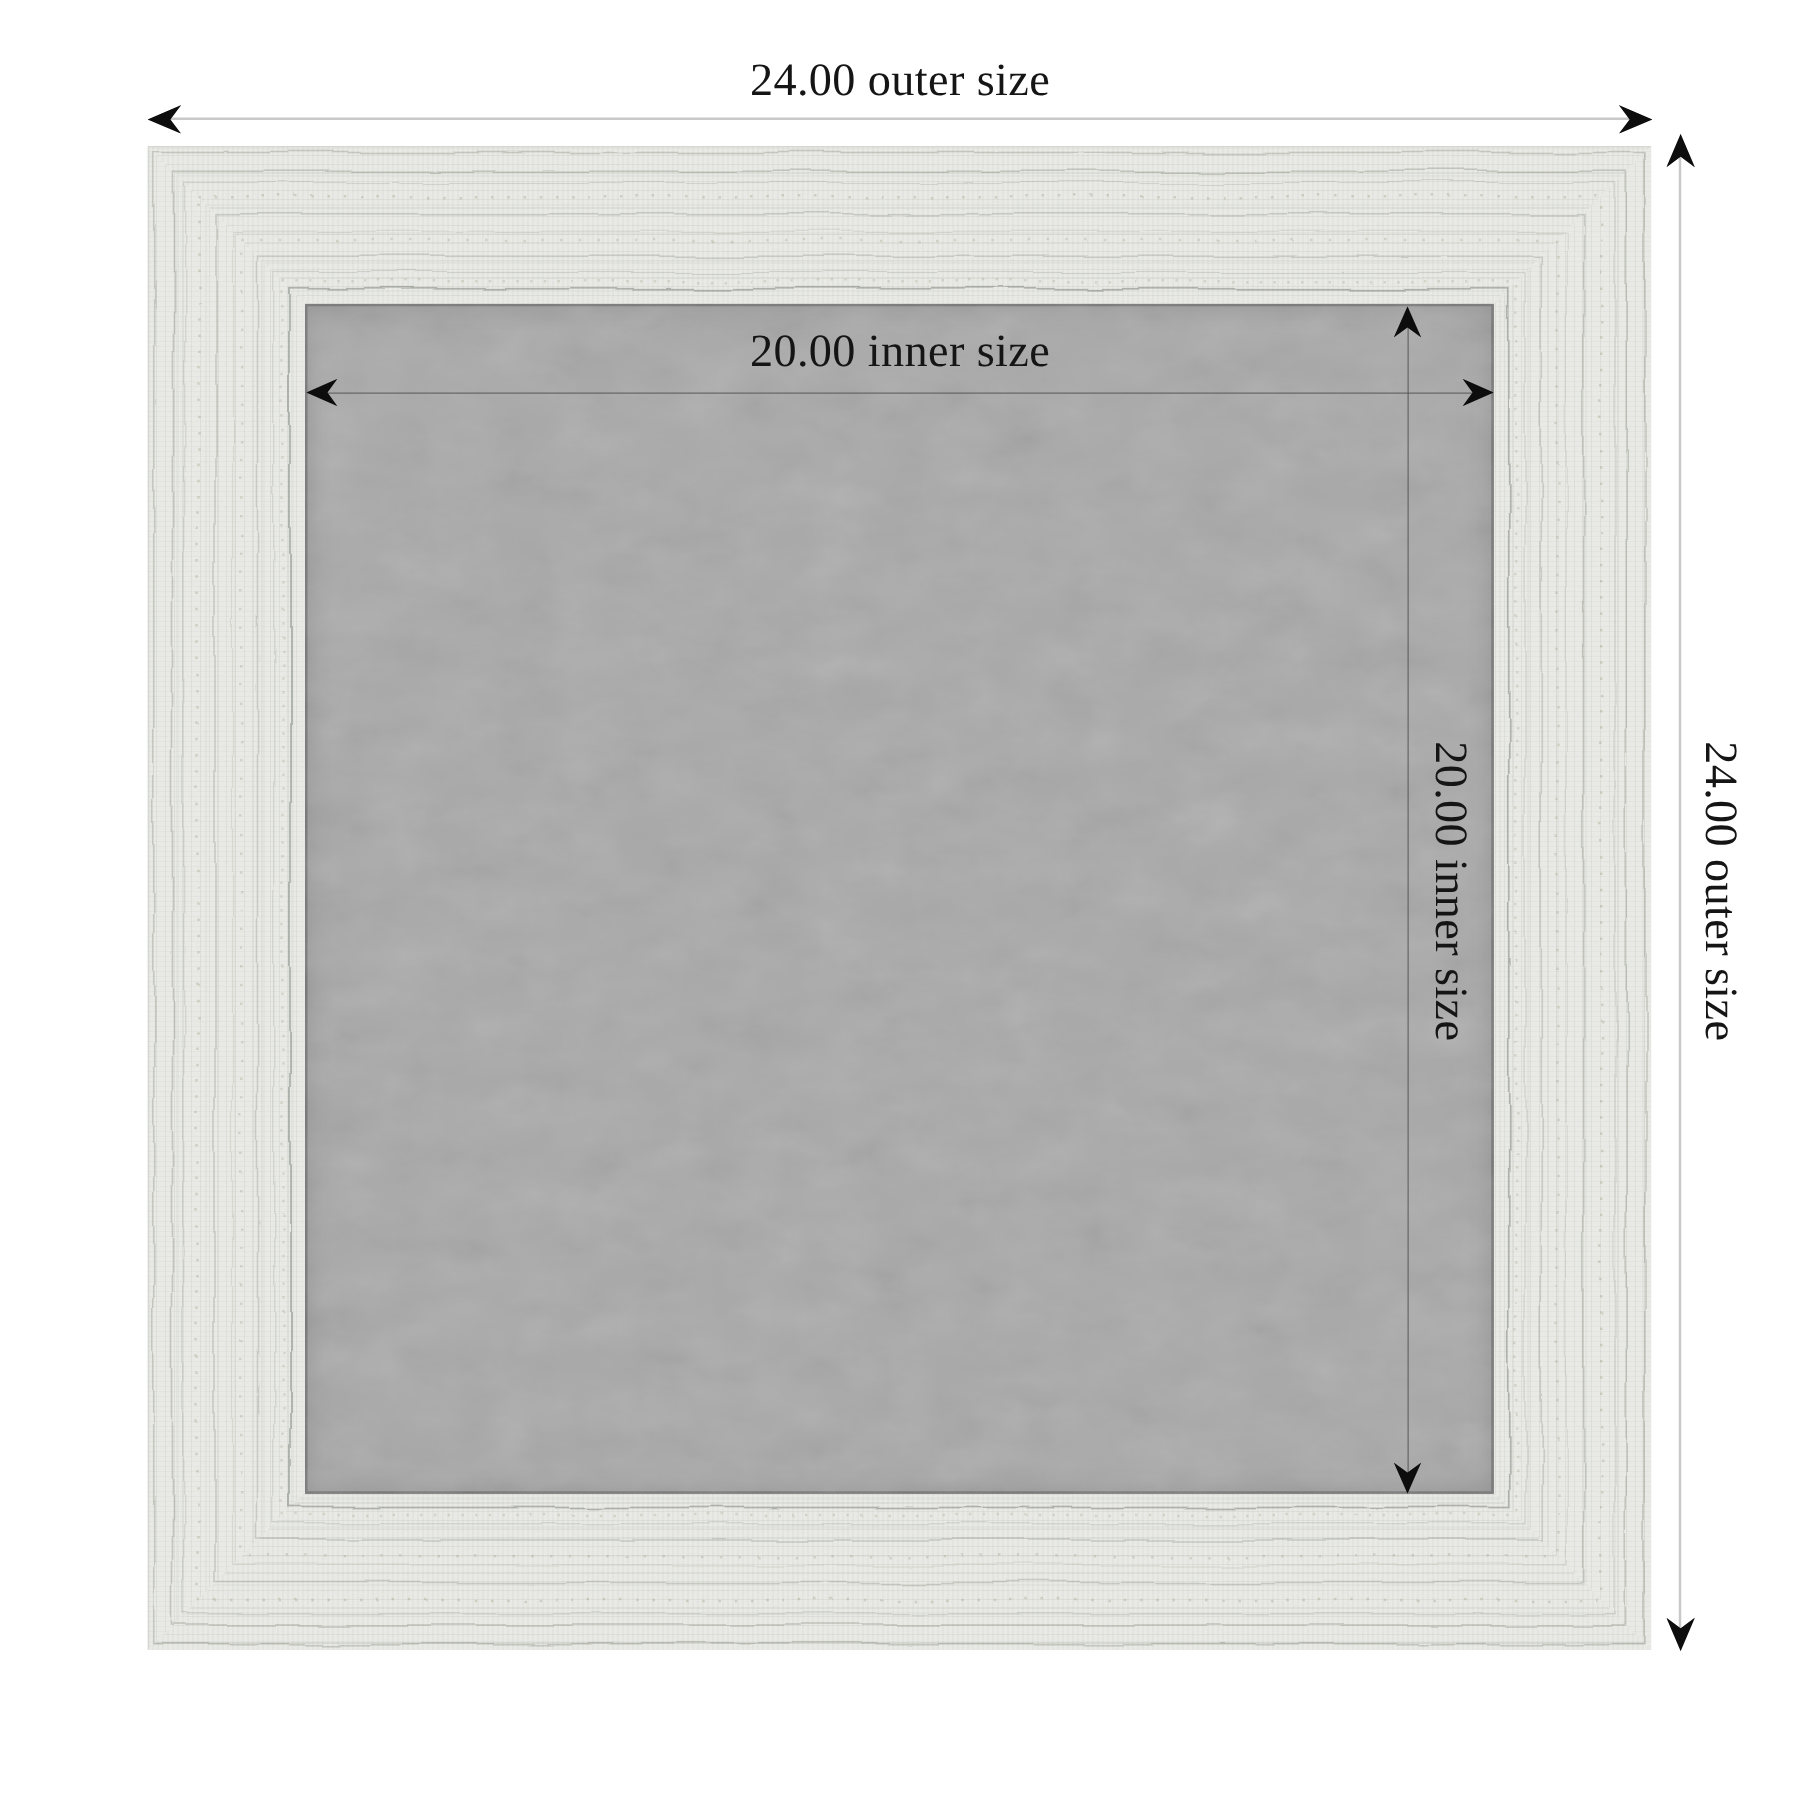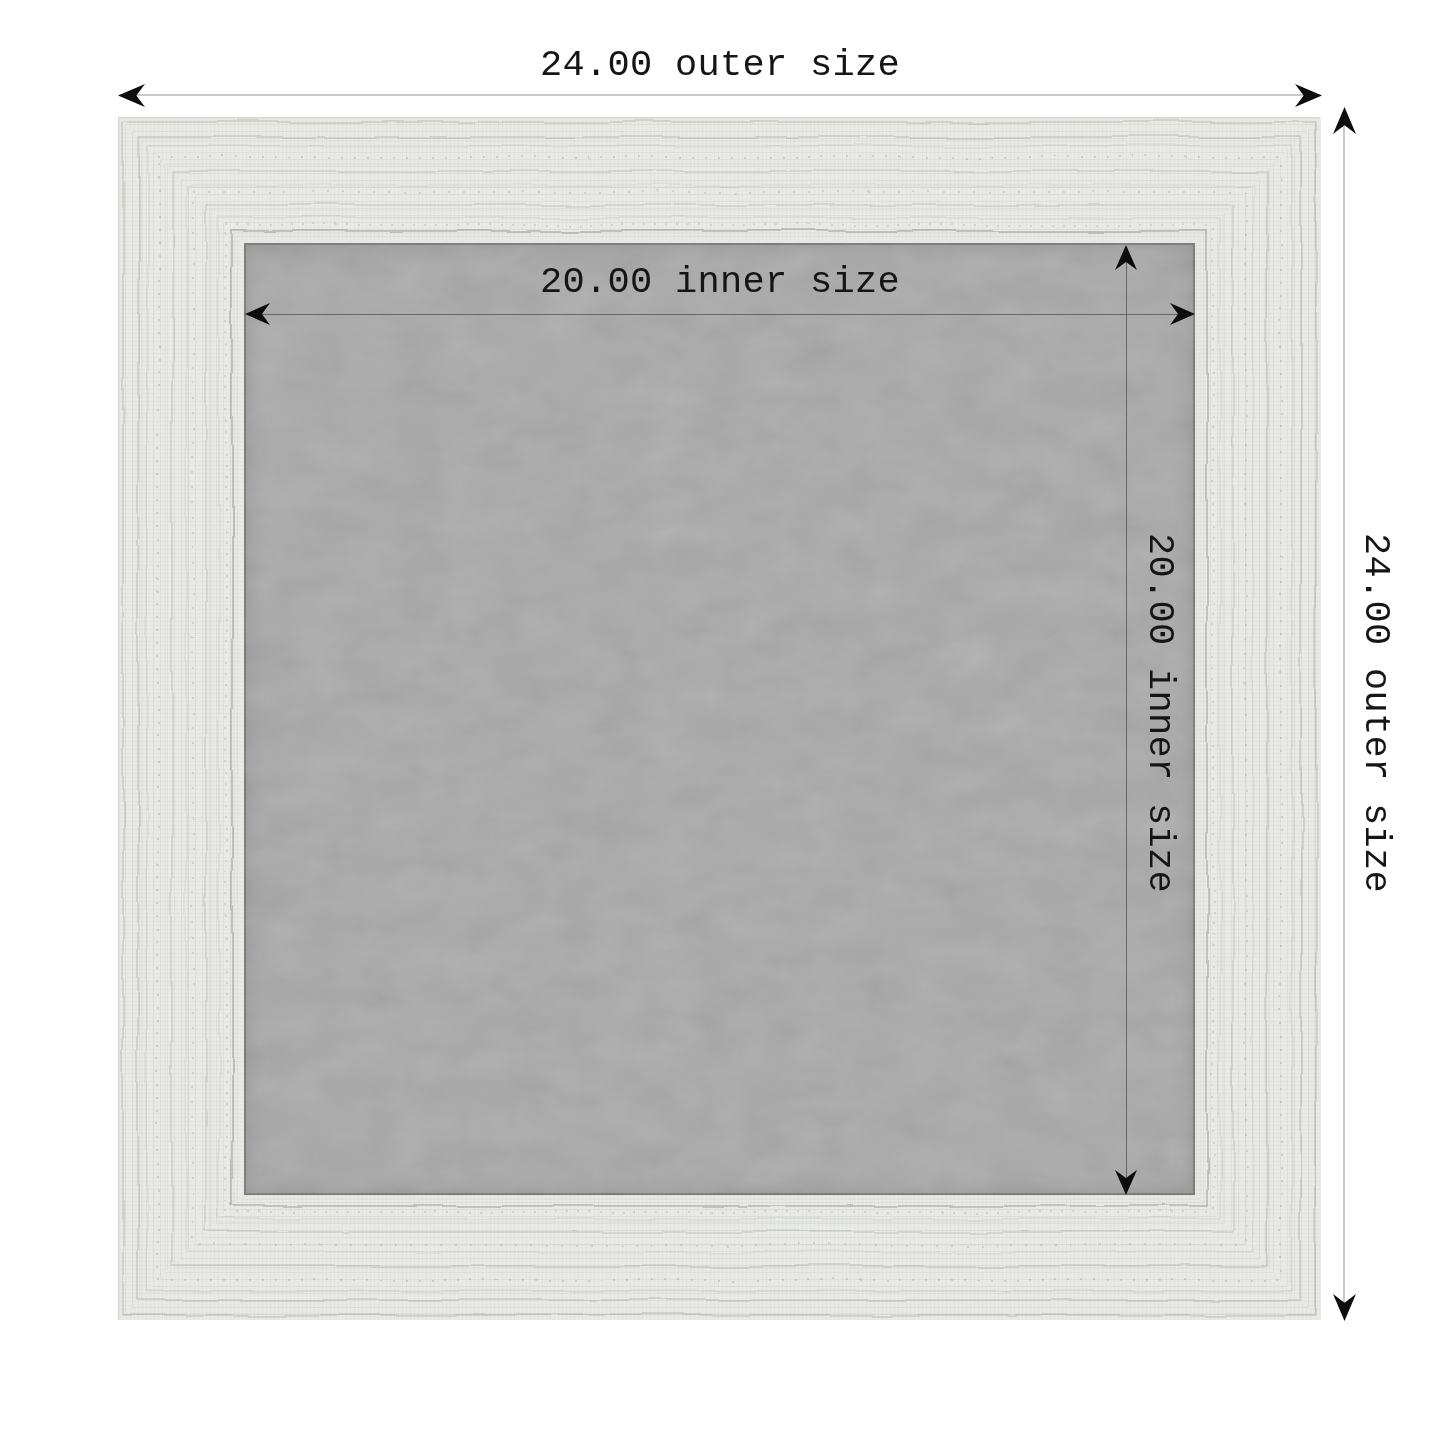--- a/index.html
+++ b/index.html
@@ -1,18 +1,18 @@
 <!DOCTYPE html>
 <html><head>
 <meta charset="utf-8">
 <style>
   html,body{margin:0;padding:0;background:#ffffff;}
   .stage{
     position:relative;width:1440px;height:1440px;background:#ffffff;overflow:hidden;
-    font-family:Liberation Mono, monospace;
+    font-family:Liberation Serif, serif;
   }
   
   .frame{
     position:absolute;left:118px;top:117px;width:1203px;height:1203px;
     background:#eaebe7;overflow:hidden;
     box-shadow:inset 0 0 0 1px #c6c9c2, inset 0 0 0 5px rgba(255,255,255,0.55);
   }
   .board{position:absolute;left:0;top:0;width:1203px;height:1203px;}
   .board-top{
     clip-path:polygon(0px 0px,1203px 0px,1077px 126px,126px 126px);

